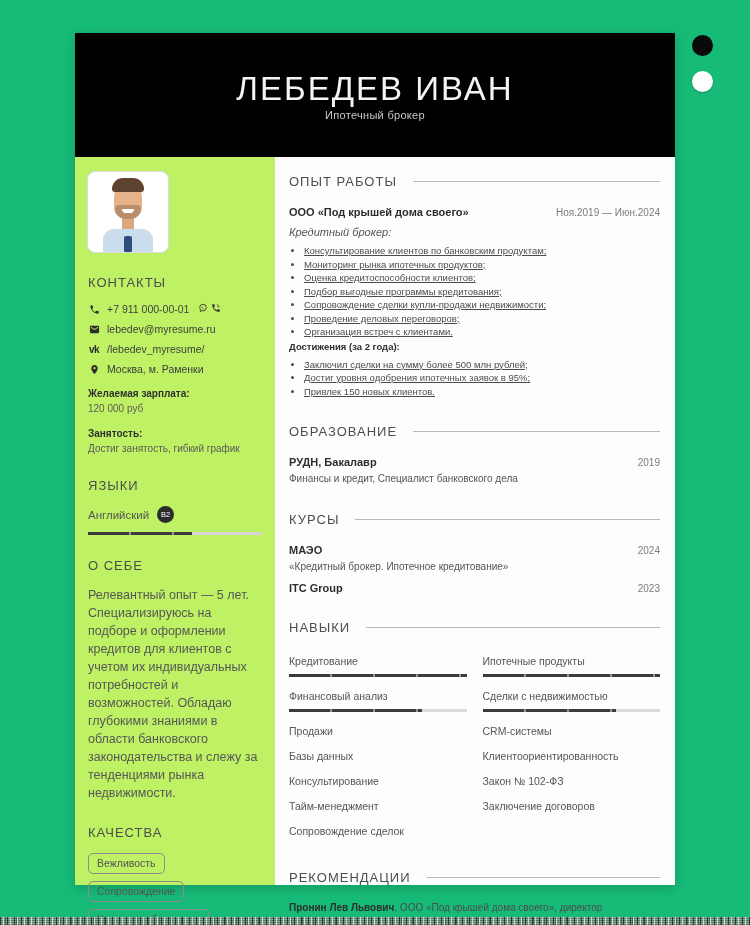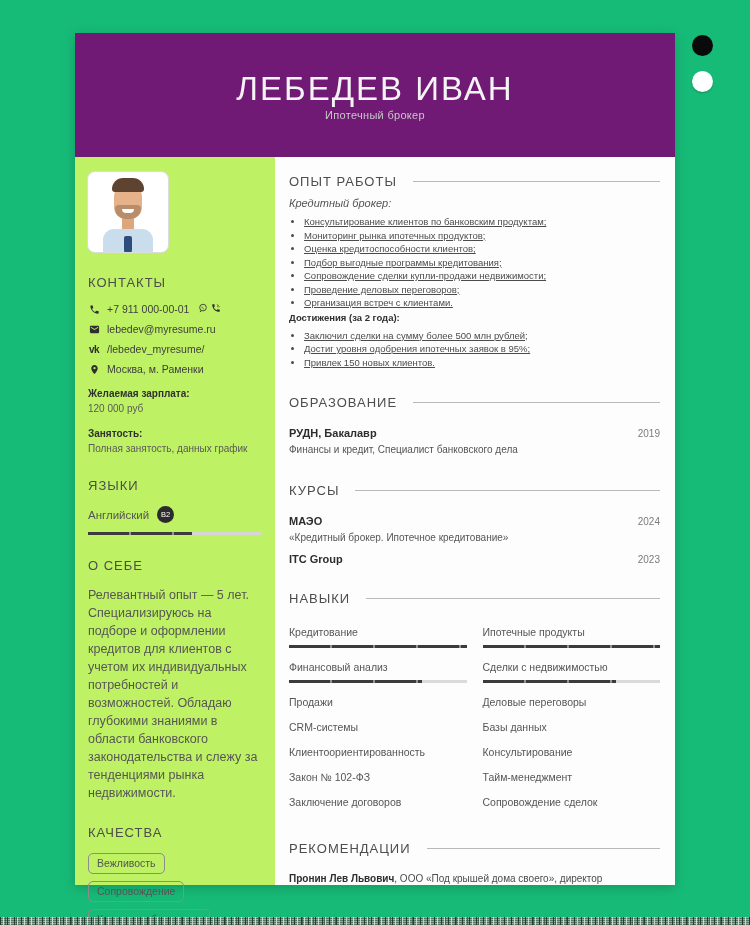--- a/index.html
+++ b/index.html
@@ -9,21 +9,21 @@
     font-family:"Liberation Sans", sans-serif;
     -webkit-font-smoothing:antialiased;
   }
   .card{
     position:absolute;left:75px;top:33px;width:600px;height:852px;
     box-shadow:0 3px 12px rgba(0,0,0,.18);
     display:flex;flex-direction:column;background:#fff;
   }
   
   .card-header{
-    height:124px;background:#701a75;color:#f4f4f4;flex:0 0 auto;
+    height:124px;background:#000000;color:#f4f4f4;flex:0 0 auto;
     display:flex;flex-direction:column;align-items:center;justify-content:center;
   }
   .name{font-size:33px;font-weight:400;letter-spacing:2px;}
   .role{font-size:11px;color:#c8c8c8;margin-top:1px;letter-spacing:.3px;}
   
   .card-body{flex:1;display:flex;min-height:0;}
   .side{width:200px;flex:0 0 200px;background:#bef264;box-sizing:border-box;padding:15px 13px 10px;}
   .main{flex:1;background:#fdfdfd;box-sizing:border-box;padding:17px 15px 10px 14px;}
   
   .photo{width:80px;height:80px;background:#fff;border-radius:7px;position:relative;overflow:hidden;
@@ -156,21 +156,21 @@
               <path d="M12 2C8.13 2 5 5.13 5 9c0 5.25 7 13 7 13s7-7.75 7-13c0-3.87-3.13-7-7-7zm0 9.5A2.5 2.5 0 1 1 12 6.5a2.5 2.5 0 0 1 0 5z"></path>
             </svg>
         </span>
         <span>Москва, м. Раменки</span>
       </div>
 
       <div class="small-label">Желаемая зарплата:</div>
       <div class="small-value">120 000 руб</div>
 
       <div class="small-label">Занятость:</div>
-      <div class="small-value">Полная занятость, данных график</div>
+      <div class="small-value">Достиг занятость, гибкий график</div>
 
       <div class="side-h">ЯЗЫКИ</div>
       <div class="lang-row">
         <span>Английский</span>
         <span class="b2-badge">B2</span>
       </div>
       <div class="bar">
         <div class="bar-fill" style="width: 60%;"></div>
       </div>
 
@@ -184,20 +184,24 @@
         <span class="quality">Коммуникабельность</span>
       </div>
 
     </aside>
 
     <main class="main">
 
       <div class="sec-h">
         <span>ОПЫТ РАБОТЫ</span>
         <span class="rule"></span>
+      </div>
+      <div class="row-split">
+        <span class="company">ООО «Под крышей дома своего»</span>
+        <span class="period">Ноя.2019 — Июн.2024</span>
       </div>
       <div class="position">Кредитный брокер:</div>
       <ul class="blist">
         <li>Консультирование клиентов по банковским продуктам;</li>
         <li>Мониторинг рынка ипотечных продуктов;</li>
         <li>Оценка кредитоспособности клиентов;</li>
         <li>Подбор выгодные программы кредитования;</li>
         <li>Сопровождение сделки купли-продажи недвижимости;</li>
         <li>Проведение деловых переговоров;</li>
         <li>Организация встреч с клиентами.</li>
@@ -256,21 +260,20 @@
               <div class="bar-fill" style="width: 75%;"></div>
             </div>
         </div>
         <div class="skill">
           <span>Сделки с недвижимостью</span>
           <div class="bar">
               <div class="bar-fill" style="width: 75%;"></div>
             </div>
         </div>
         <div class="skill"><span>Продажи</span></div>
-        <div class="skill"><span>Деловые переговоры</span></div>
         <div class="skill"><span>CRM-системы</span></div>
         <div class="skill"><span>Базы данных</span></div>
         <div class="skill"><span>Клиентоориентированность</span></div>
         <div class="skill"><span>Консультирование</span></div>
         <div class="skill"><span>Закон № 102-ФЗ</span></div>
         <div class="skill"><span>Тайм-менеджмент</span></div>
         <div class="skill"><span>Заключение договоров</span></div>
         <div class="skill"><span>Сопровождение сделок</span></div>
       </div>
 

